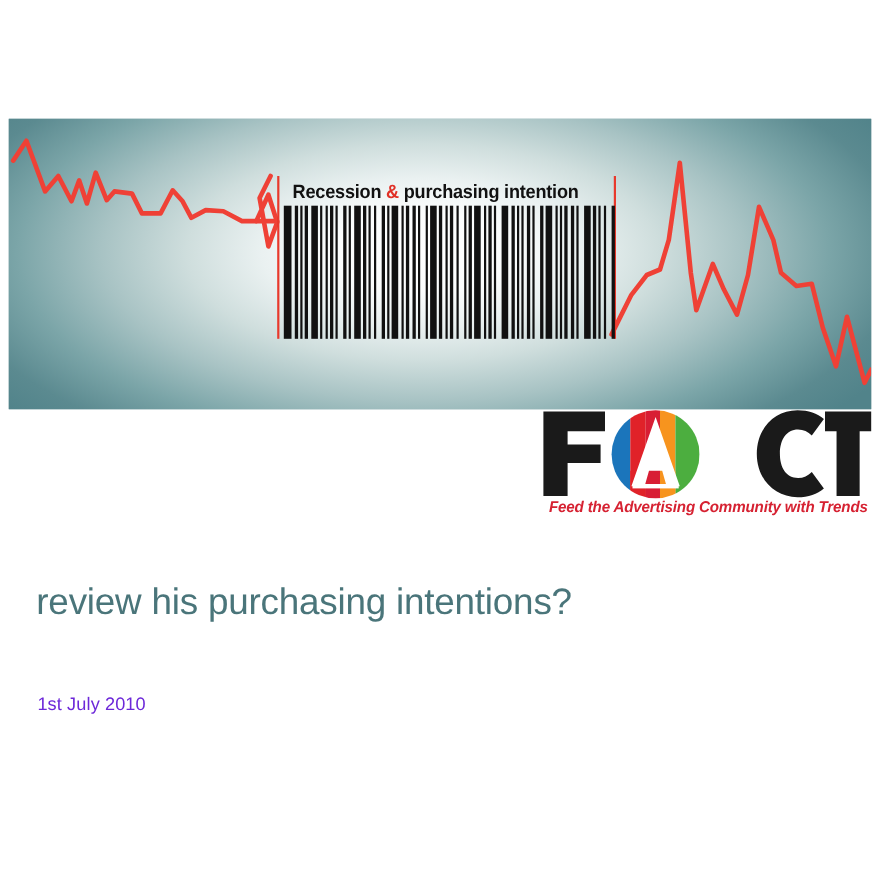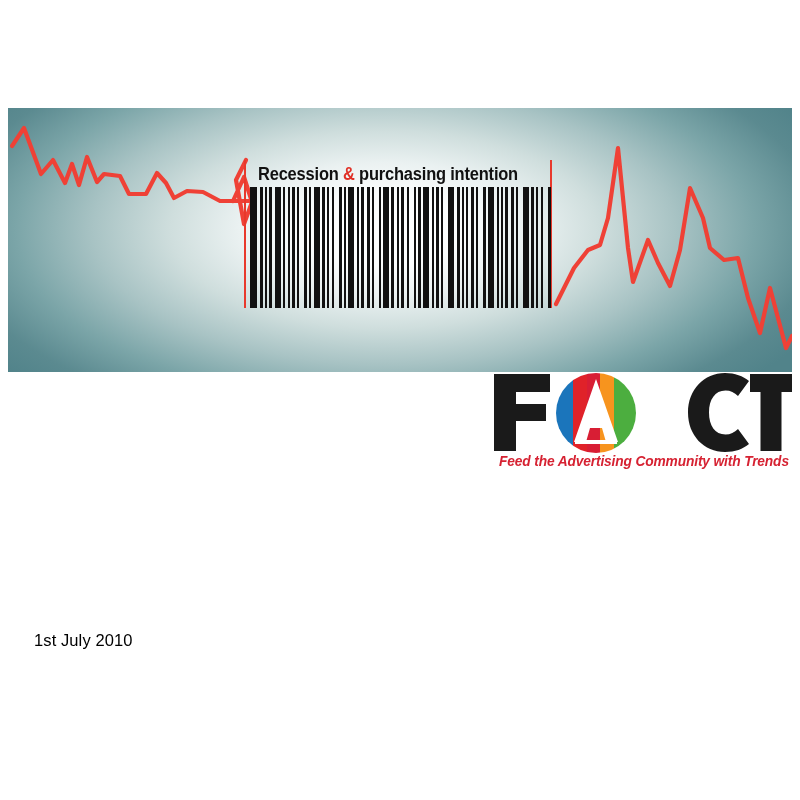--- a/index.html
+++ b/index.html
@@ -52,21 +52,21 @@
     left: 0;
     top: 0;
     width: 784px;
     height: 264px;
     display: block;
   }
 
   
   .barcode {
     position: absolute;
-    left: 236px;
+    left: 244px;
     top: 52px;
     width: 310px;
     height: 148px;
   }
   .barcode-inner {
     position: absolute;
     left: 0;
     top: 0;
     right: 0;
     bottom: 0;
@@ -150,21 +150,21 @@
   }
   .headline .ln { display: block; }
   .subdate {
     position: absolute;
     left: 34px;
     top: 629px;
     font-family: "Liberation Sans", sans-serif;
     font-size: 16.5px;
     line-height: 22px;
     font-weight: normal;
-    color: #000000;
+    color: #6d28d9;
     letter-spacing: 0.1px;
     margin: 0;
   }
 </style>
 </head>
 <body>
 
 <div class="slide">
 
   <div class="hero">
@@ -286,17 +286,18 @@
       </g>
 
       <g>
         <path fill="#1a1a1a" d="M258,4 L300,4 L300,22 L289.5,22 L289.5,81 L268.5,81 L268.5,22 L258,22 Z"></path>
       </g>
     </svg>
     <div class="logo-tag">Feed the Advertising Community with Trends</div>
   </div>
 
   <h1 class="headline">
+    <span class="ln">review his purchasing intentions?</span>
   </h1>
 
   <p class="subdate">1st July 2010</p>
 
 </div>
 
 </body></html>

